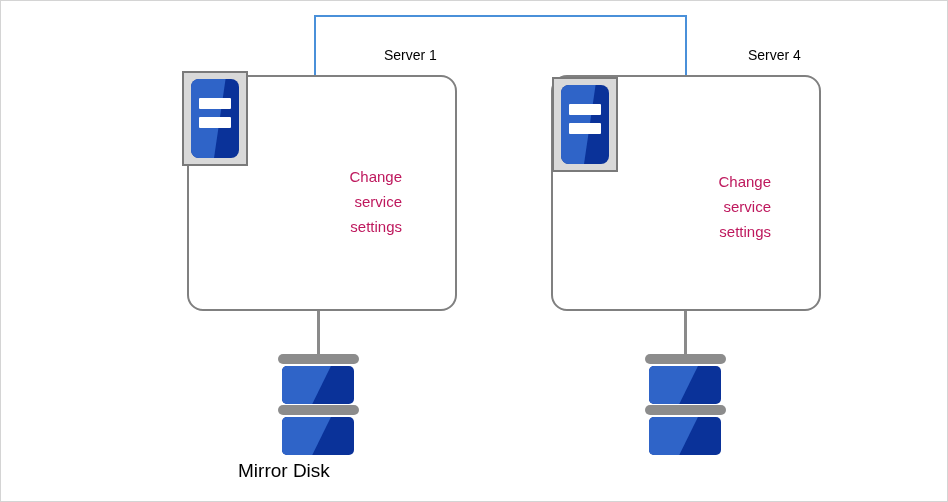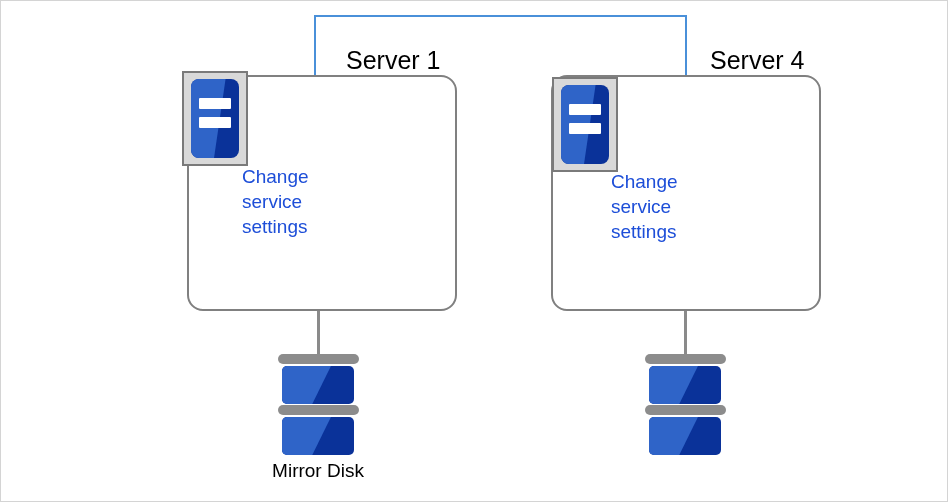--- a/index.html
+++ b/index.html
@@ -33,30 +33,31 @@
   }
   .server-box {
     position: absolute;
     box-sizing: border-box;
     border: 2px solid #808080;
     border-radius: 16px;
     background: #ffffff;
   }
   .server-label {
     position: absolute;
-    font-size: 25px;
+    font-size: 14px;
     color: #000000;
     white-space: nowrap;
     line-height: 1;
+    margin-left: 38px;
   }
   .server-text {
     position: absolute;
-    font-size: 19px;
-    color: #1d4ed8;
-    text-align: left;
+    font-size: 15px;
+    color: #be185d;
+    text-align: right;
     line-height: 25px;
     white-space: pre-line;
   }
 
   
   .srv-icon {
     position: absolute;
     box-sizing: border-box;
     width: 66px;
     height: 95px;
@@ -119,21 +120,21 @@
     left: 0; top: 0; bottom: 0;
     width: 100%;
     background: #2f64c8;
     clip-path: polygon(0 0, 68% 0, 42% 100%, 0 100%);
   }
   .disk-label {
     position: absolute;
     font-size: 19px;
     color: #000000;
     white-space: nowrap;
-    text-align: center;
+    text-align: left;
     line-height: 1;
   }
 </style>
 </head>
 <body>
 
 <div id="canvas">
 
   <div class="staple" style="left:313px; top:14px; width:373px; height:62px;"></div>
 

